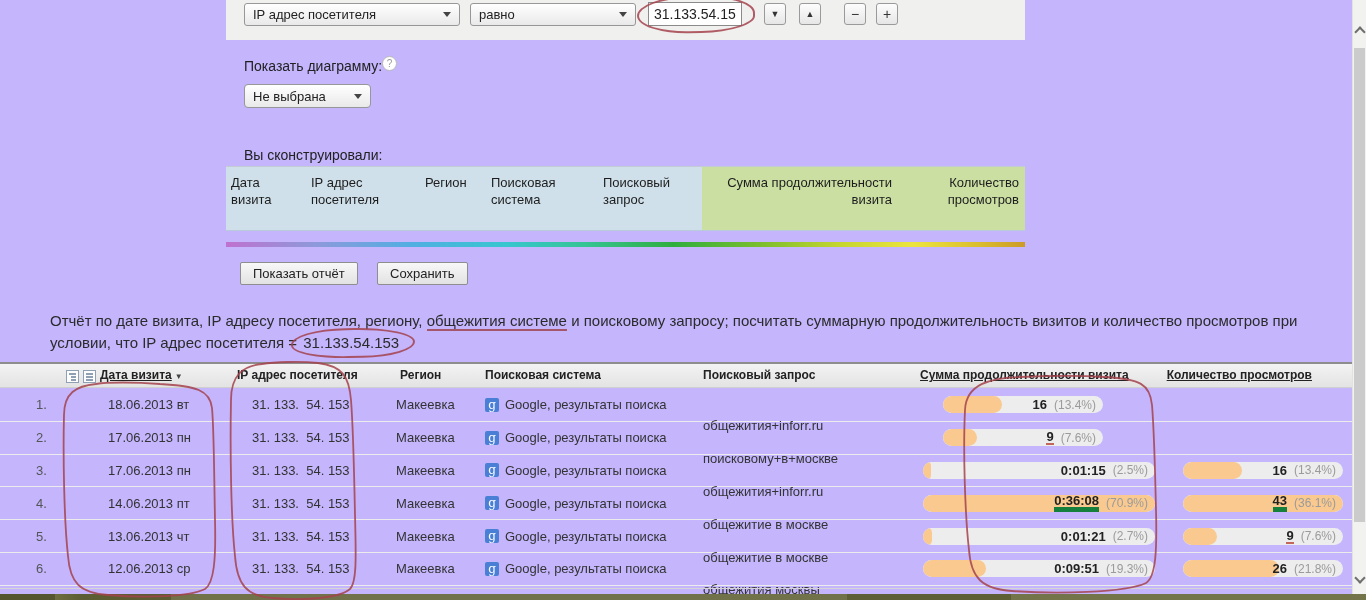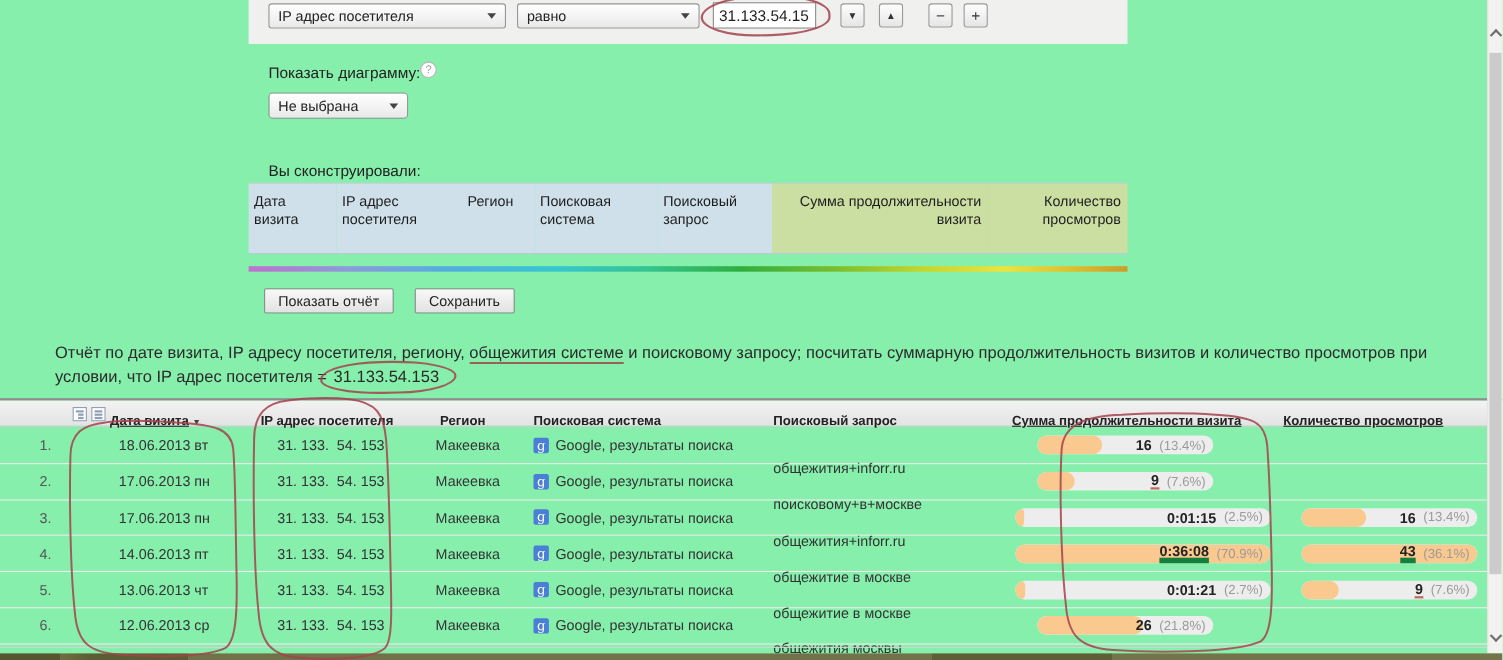--- a/index.html
+++ b/index.html
@@ -1,16 +1,16 @@
 <!DOCTYPE html>
 <html><head>
 <meta charset="utf-8">
 <style>
   html,body{margin:0;padding:0;background:#fff;}
-  #screen{position:relative;width:1366px;height:600px;overflow:hidden;background:#86efac;
+  #screen{position:relative;width:1366px;height:600px;overflow:hidden;background:#c4b5fd;
           font-family:"Liberation Sans",sans-serif;color:#333;}
   .abs{position:absolute;}
 
   
   .filter-panel{left:226px;top:0;width:799px;height:40px;background:#f0f0ef;}
   .sel{box-sizing:border-box;height:23px;background:linear-gradient(#ffffff,#e9e9e9);
        border:1px solid #979797;border-radius:3px;display:flex;align-items:center;
        padding:0 8px;font-size:13px;color:#222;cursor:default;}
   .sel .lbl{flex:1;white-space:nowrap;overflow:hidden;}
   .tri-down{width:0;height:0;border-left:4px solid transparent;border-right:4px solid transparent;
@@ -53,21 +53,21 @@
   .pen-underline{border-bottom:2px solid rgba(156,62,70,.8);}
   .circled{position:relative;padding:0 2px;white-space:nowrap;}
   .circled::after{content:"";position:absolute;left:-10px;right:-14px;top:-6px;bottom:-7px;
         border:2px solid rgba(164,66,76,.85);border-radius:50% 55% 48% 52% / 60% 55% 58% 50%;
         transform:rotate(-1deg);pointer-events:none;}
 
   
   .thead{left:0;top:362px;width:1366px;height:26px;background:linear-gradient(#f3f3f3,#e3e3e3);
          border-top:2px solid #8d8d8d;border-bottom:1px solid #cfcfcf;box-sizing:border-box;
          font-size:12px;font-weight:bold;color:#222;}
-  .thead .h{position:absolute;top:11px;white-space:nowrap;}
+  .thead .h{position:absolute;top:4px;white-space:nowrap;}
   .h-link{text-decoration:underline;}
   .sort-arrow{font-size:8px;color:#444;margin-left:3px;}
   .mini-icon{position:absolute;top:6px;width:13px;height:13px;box-sizing:border-box;
              border:1px solid #8fa0b5;background:#fdfdfd;}
   .mini-icon i{position:absolute;height:2px;background:#8fa0b5;}
   .rows{left:0;top:389px;width:1366px;}
   .trow{display:flex;height:32.8px;border-bottom:1px solid #ececec;font-size:13px;color:#333;
         align-items:center;box-sizing:border-box;}
   .c-num{width:60px;padding-left:36px;box-sizing:border-box;color:#555;}
   .c-date{width:170px;padding-left:48px;box-sizing:border-box;}
@@ -311,20 +311,29 @@
     <div class="trow">
       <div class="c-num">6.</div>
       <div class="c-date">12.06.2013 ср</div>
       <div class="c-ip">31. 133.  54. 153</div>
       <div class="c-region">Макеевка</div>
       <div class="c-engine">
         <span class="gicon">g</span>
         <span>Google, результаты поиска</span>
       </div>
       <div class="c-query">общежития москвы</div>
+      <div class="c-duration">
+        <div class="track dur">
+          <div class="fill dur-fill" style="width: 27%;"></div>
+          <div class="bar-text">
+            <span class="bar-val dur-val">0:09:51</span>
+            <span class="bar-pct">(19.3%)</span>
+          </div>
+        </div>
+      </div>
       <div class="c-views">
         <div class="track views">
           <div class="fill views-fill" style="width: 60%;"></div>
           <div class="bar-text">
             <span class="bar-val views-val">26</span>
             <span class="bar-pct">(21.8%)</span>
           </div>
         </div>
       </div>
     </div>

